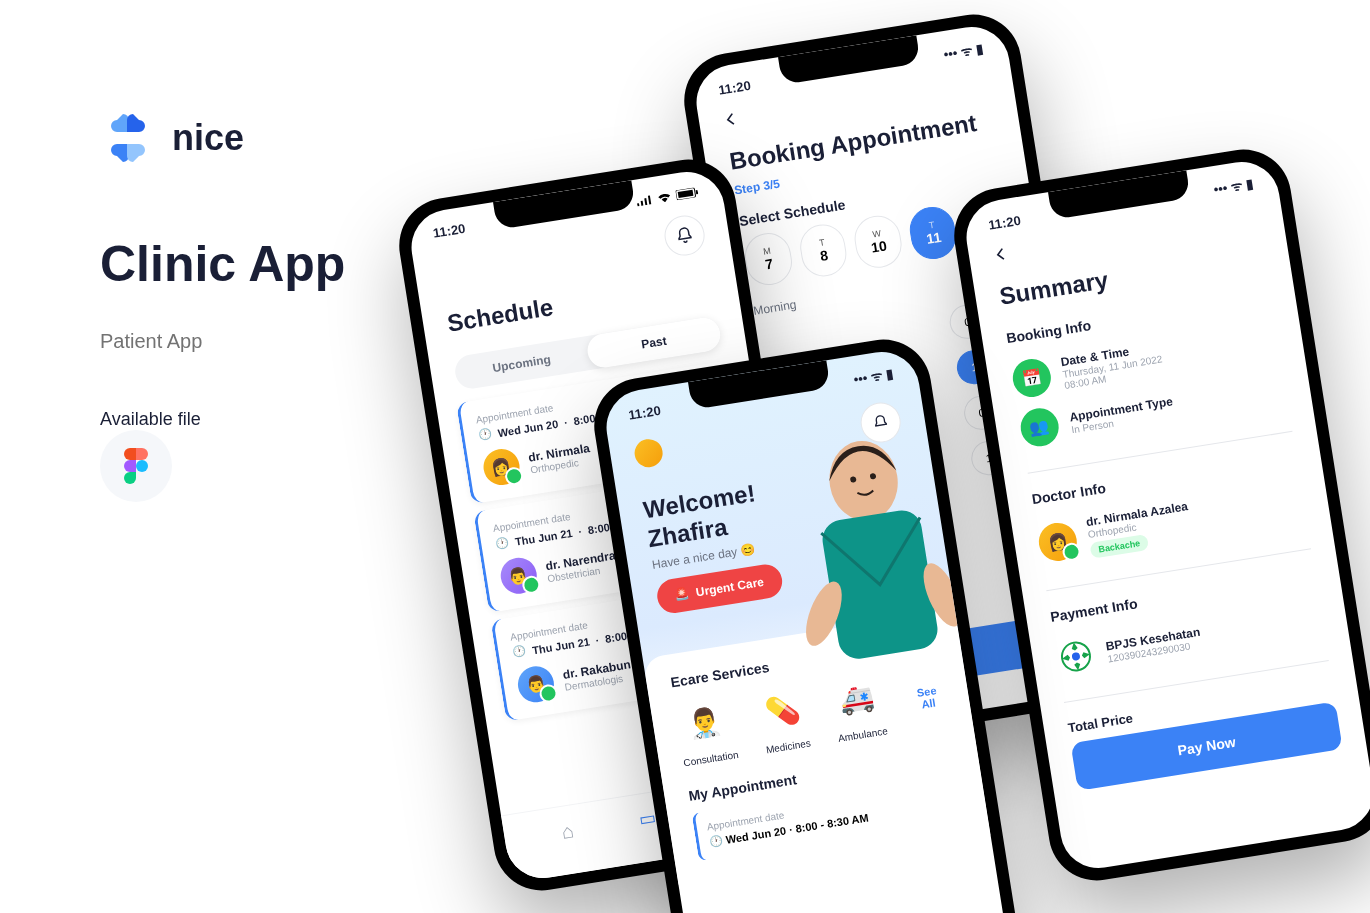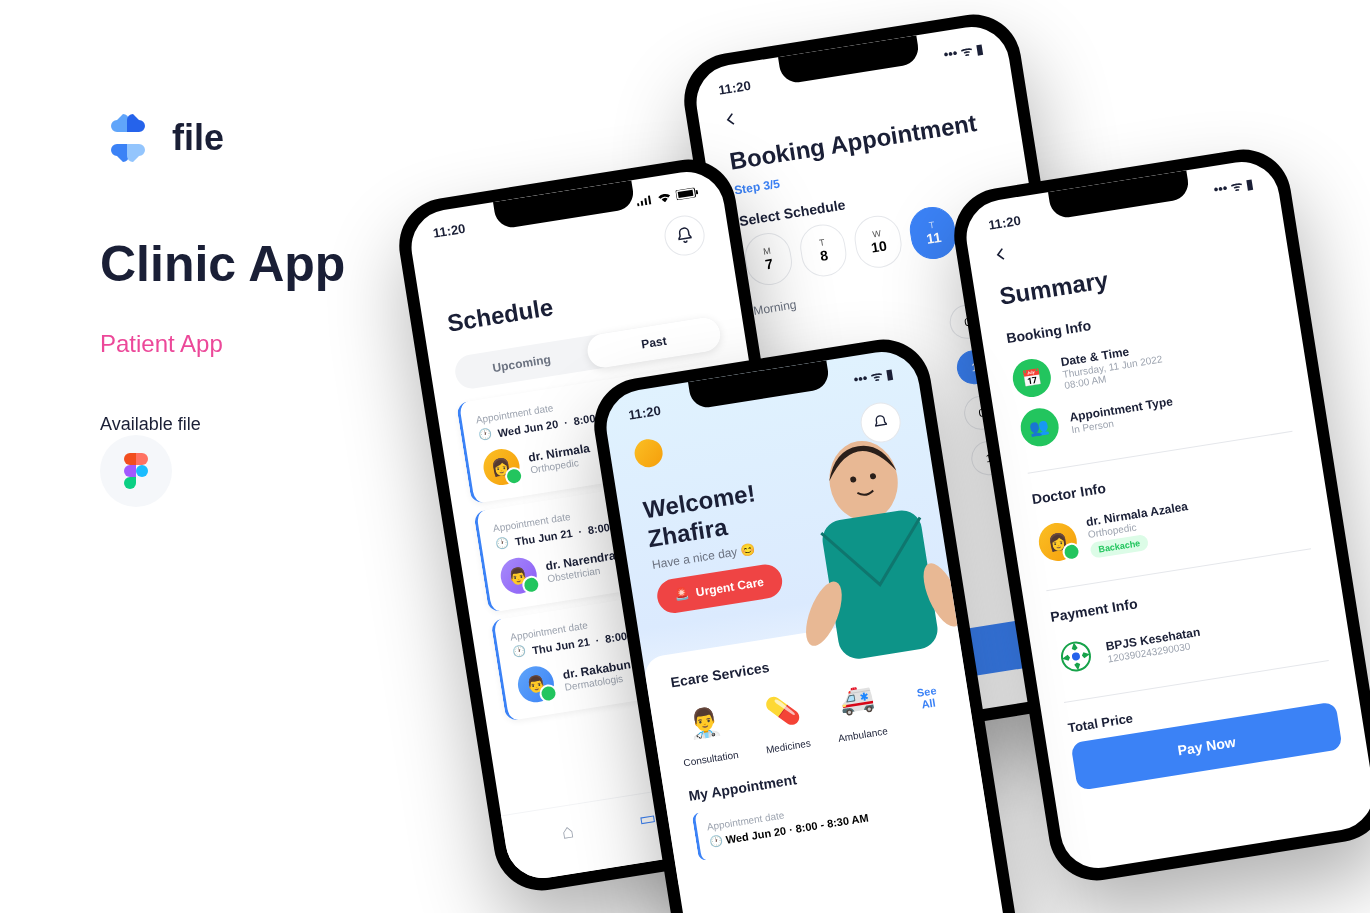--- a/index.html
+++ b/index.html
@@ -4,21 +4,21 @@
 <style>
 * { margin: 0; padding: 0; box-sizing: border-box; font-family: -apple-system, BlinkMacSystemFont, 'Segoe UI', sans-serif; }
 body { width: 1370px; height: 913px; background: #fff; position: relative; overflow: hidden; }
 
 
 .left-panel { position: absolute; left: 100px; top: 110px; width: 400px; }
 .logo { display: flex; align-items: center; gap: 16px; margin-bottom: 70px; }
 .logo-mark { width: 56px; height: 56px; position: relative; }
 .logo-text { font-size: 36px; font-weight: 800; color: #1a1f36; }
 .hero-title { font-size: 50px; font-weight: 700; color: #1a1f36; line-height: 1.15; margin-bottom: 36px; }
-.hero-subtitle { font-size: 24px; font-weight: 500; color: #ec4899; margin-bottom: 56px; }
+.hero-subtitle { font-size: 20px; font-weight: 500; color: #737373; margin-bottom: 56px; }
 .screens-badge { background: #1a1f36; color: #fff; font-size: 24px; font-weight: 600; padding: 24px 40px; border-radius: 16px; display: inline-block; margin-bottom: 100px; }
 .available-label { font-size: 18px; color: #1a1f36; }
 .figma-chip { width: 72px; height: 72px; background: #f5f7fa; border-radius: 50%; display: flex; align-items: center; justify-content: center; }
 
 
 .phone { position: absolute; width: 340px; height: 700px; background: #000; border-radius: 48px; padding: 12px; box-shadow: 0 40px 80px rgba(0,0,0,0.3); }
 .phone-screen { width: 100%; height: 100%; background: #fff; border-radius: 38px; overflow: hidden; position: relative; }
 .notch { position: absolute; top: 0; left: 50%; transform: translateX(-50%); width: 140px; height: 28px; background: #000; border-radius: 0 0 18px 18px; z-index: 50; }
 .status-bar { display: flex; justify-content: space-between; align-items: center; padding: 14px 24px 6px; font-size: 13px; font-weight: 600; color: #1a1f36; }
 .status-icons { display: flex; gap: 5px; align-items: center; }
@@ -99,21 +99,21 @@
     <div class="logo-mark">
       <svg viewBox="0 0 56 56">
           <g>
             <path d="M23 4 a6 6 0 0 1 6 6 v12 h-12 a6 6 0 0 1 0-12 z" fill="#60a5fa"></path>
             <path d="M33 4 a6 6 0 0 0-6 6 v12 h12 a6 6 0 0 0 0-12 z" fill="#2563eb"></path>
             <path d="M23 52 a6 6 0 0 0 6-6 v-12 h-12 a6 6 0 0 0 0 12 z" fill="#3b82f6"></path>
             <path d="M33 52 a6 6 0 0 1-6-6 v-12 h12 a6 6 0 0 1 0 12 z" fill="#93c5fd"></path>
           </g>
         </svg>
     </div>
-    <div class="logo-text">file</div>
+    <div class="logo-text">nice</div>
   </div>
   <h1 class="hero-title">
     <span>Clinic App</span><br>
   </h1>
   <div class="hero-subtitle">Patient App</div>
   <div class="available-label">Available file</div>
   <div class="figma-chip">
     <svg width="24" height="36" viewBox="0 0 24 36">
         <circle cx="18" cy="18" r="6" fill="#1abcfe"></circle>
         <path d="M6 0h6v12H6a6 6 0 1 1 0-12z" fill="#f24e1e"></path>

